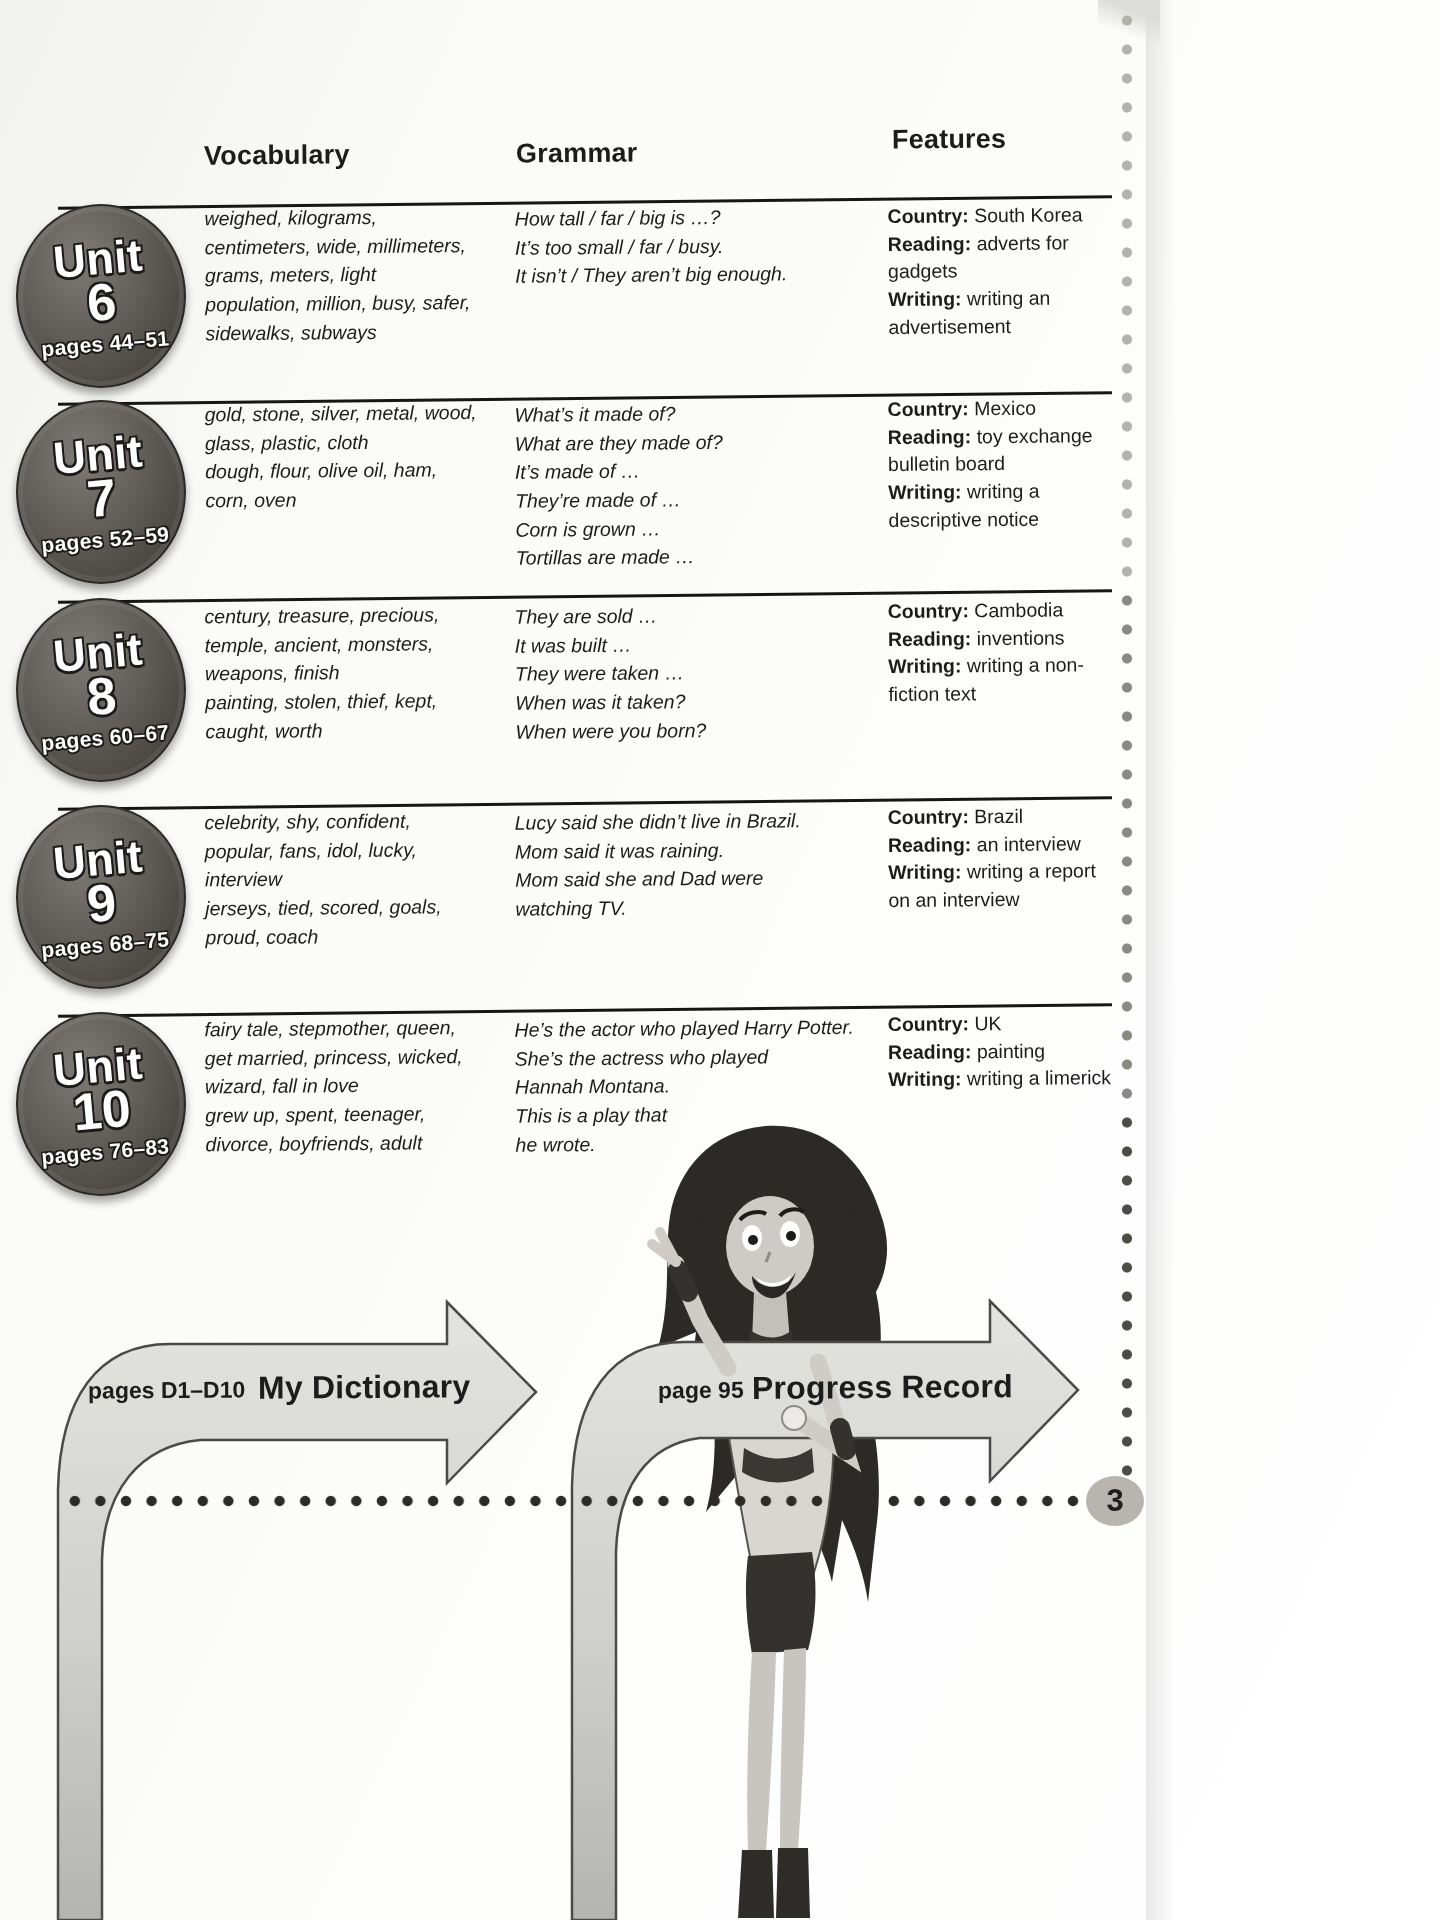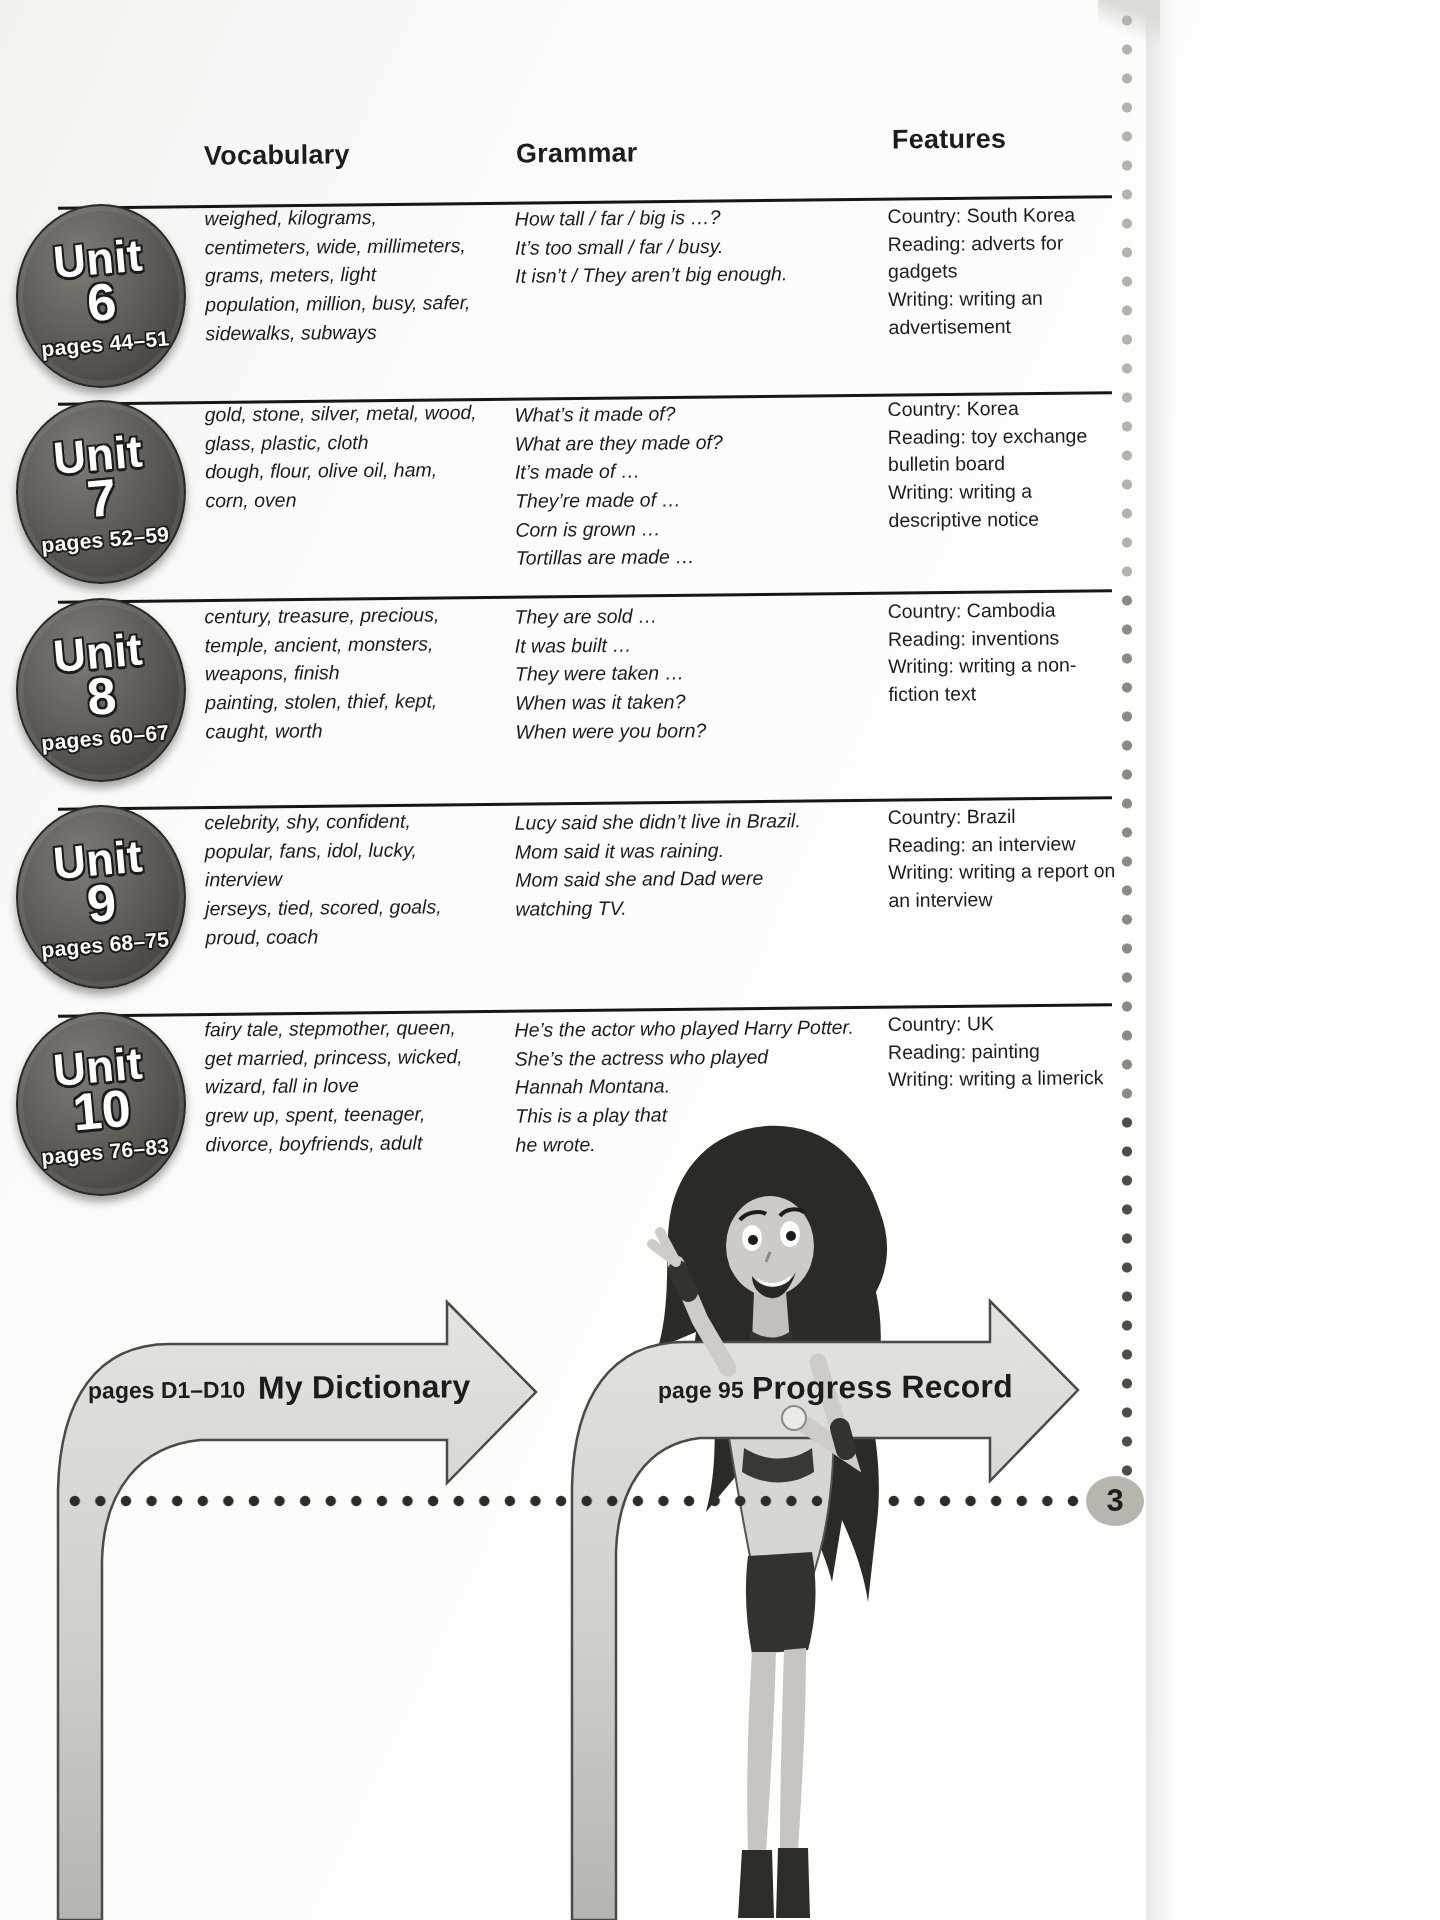--- a/index.html
+++ b/index.html
@@ -36,21 +36,21 @@
   .badge-num{font-size:52px;
     text-shadow:-2px -2px 0 #1d1b19,2px -2px 0 #1d1b19,-2px 2px 0 #1d1b19,2px 2px 0 #1d1b19,0 3px 0 #1d1b19;}
   .badge-pages{font-size:21px;margin-top:7px;letter-spacing:0.3px;
     text-shadow:-1.5px -1.5px 0 #1d1b19,1.5px -1.5px 0 #1d1b19,-1.5px 1.5px 0 #1d1b19,1.5px 1.5px 0 #1d1b19,0 2px 0 #1d1b19;}
 
   
   .cell{position:absolute;font-size:19.5px;line-height:1.47;transform:rotate(-0.5deg);white-space:pre-line;z-index:2;}
   .vocab{left:205px;width:305px;font-style:italic;}
   .grammar{left:515px;width:390px;font-style:italic;}
   .features{left:888px;width:234px;white-space:normal;line-height:1.42;}
-  .features b{font-weight:normal;}
+  .features b{font-weight:bold;}
   .r6{top:203px}.r7{top:399px}.r8{top:601px}.r9{top:807px}.r10{top:1014px}
   .f6{top:202px}.f7{top:395px}.f8{top:597px}.f9{top:803px}.f10{top:1010px}
 
   
   .footer-art{position:absolute;left:0;top:1080px;width:1440px;height:840px;z-index:3;}
   .arrow-label{position:absolute;z-index:4;font-weight:bold;transform:rotate(-0.4deg);}
   .lbl-small{font-size:23px;}
   .lbl-big{font-size:32px;letter-spacing:0.2px;}
   .dict-pages{left:88px;top:1377px;}
   .dict-title{left:258px;top:1369px;}
@@ -119,21 +119,21 @@
 glass, plastic, cloth
 dough, flour, olive oil, ham,
 corn, oven</div>
   <div class="cell grammar r7">What’s it made of?
 What are they made of?
 It’s made of …
 They’re made of …
 Corn is grown …
 Tortillas are made …</div>
   <div class="cell features f7">
-    <div><b>Country:</b> <span>Korea</span></div>
+    <div><b>Country:</b> <span>Mexico</span></div>
     <div><b>Reading:</b> <span>toy exchange bulletin board</span></div>
     <div><b>Writing:</b> <span>writing a descriptive notice</span></div>
   </div>
 
   <div class="badge b8">
     <div class="badge-inner">
       <div class="badge-word">Unit</div>
       <div class="badge-num">8</div>
       <div class="badge-pages">pages 60–67</div>
     </div>

